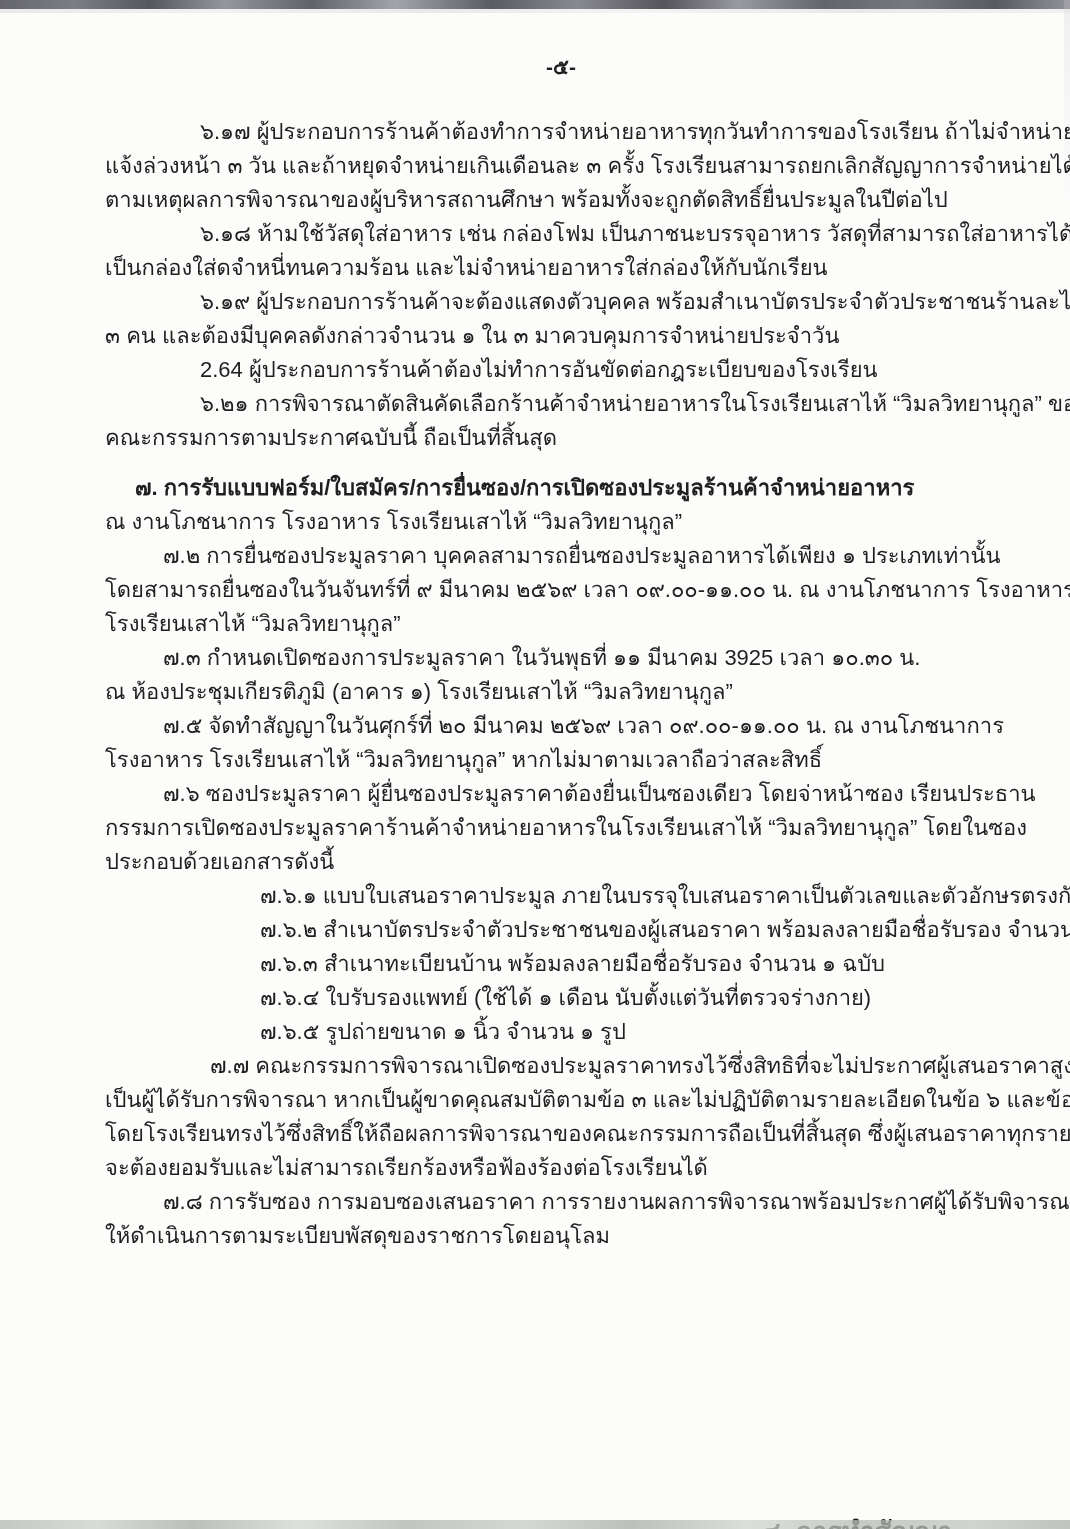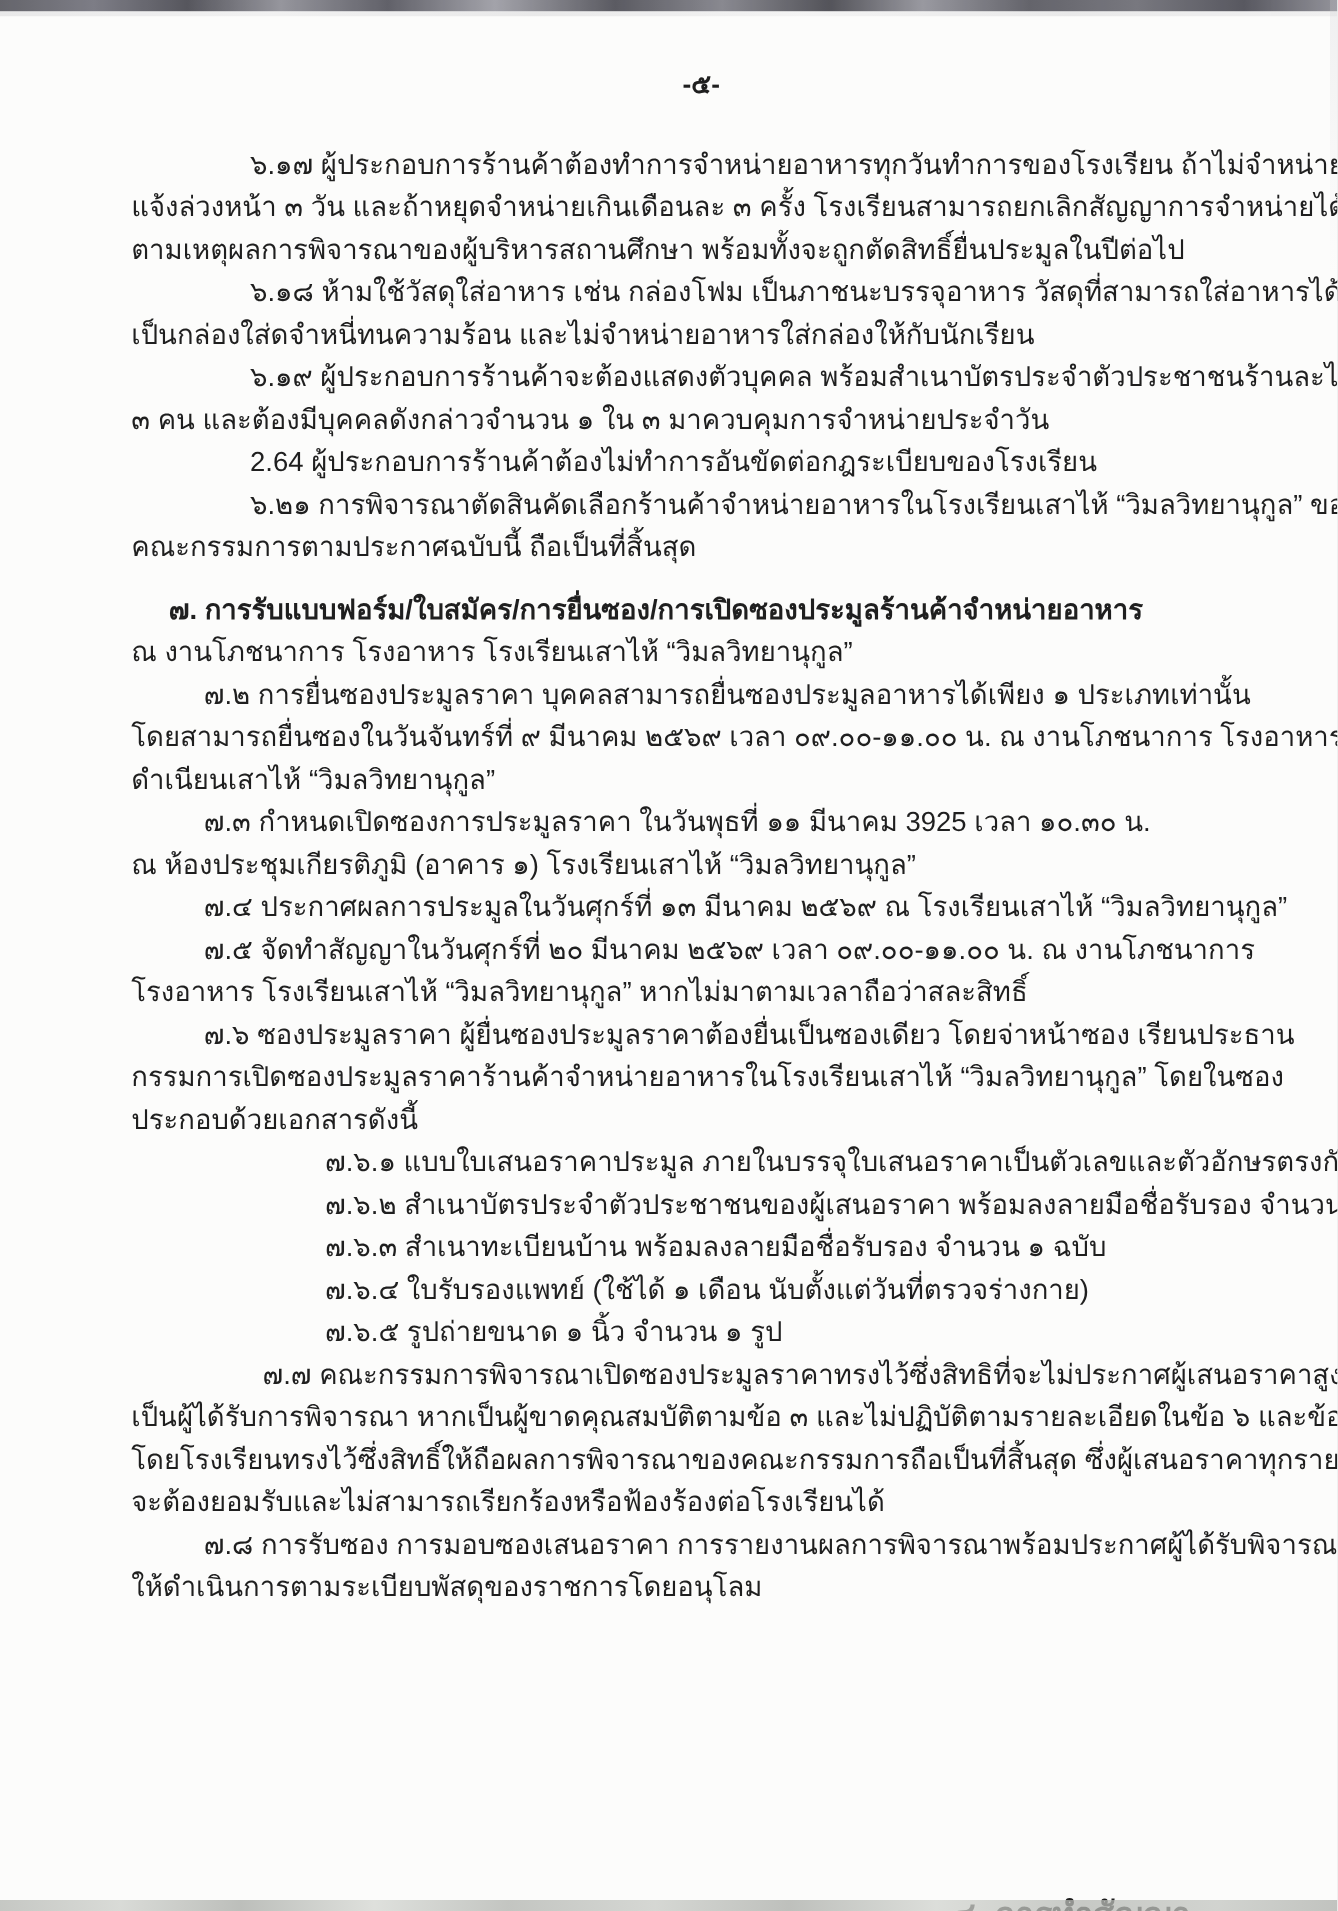--- a/index.html
+++ b/index.html
@@ -74,24 +74,23 @@
     <div class="ln">๓ คน และต้องมีบุคคลดังกล่าวจำนวน ๑ ใน ๓ มาควบคุมการจำหน่ายประจำวัน</div>
     <div class="ln i95">2.64 ผู้ประกอบการร้านค้าต้องไม่ทำการอันขัดต่อกฎระเบียบของโรงเรียน</div>
     <div class="ln i95">๖.๒๑ การพิจารณาตัดสินคัดเลือกร้านค้าจำหน่ายอาหารในโรงเรียนเสาไห้ “วิมลวิทยานุกูล” ของ</div>
     <div class="ln">คณะกรรมการตามประกาศฉบับนี้ ถือเป็นที่สิ้นสุด</div>
 
     <div class="ln i30 sec-head">๗. การรับแบบฟอร์ม/ใบสมัคร/การยื่นซอง/การเปิดซองประมูลร้านค้าจำหน่ายอาหาร</div>
 
     <div class="ln">ณ งานโภชนาการ โรงอาหาร โรงเรียนเสาไห้ “วิมลวิทยานุกูล”</div>
     <div class="ln i58">๗.๒ การยื่นซองประมูลราคา บุคคลสามารถยื่นซองประมูลอาหารได้เพียง ๑ ประเภทเท่านั้น</div>
     <div class="ln">โดยสามารถยื่นซองในวันจันทร์ที่ ๙ มีนาคม ๒๕๖๙ เวลา ๐๙.๐๐-๑๑.๐๐ น. ณ งานโภชนาการ โรงอาหาร</div>
-    <div class="ln">ดำเนียนเสาไห้ “วิมลวิทยานุกูล”</div>
+    <div class="ln">โรงเรียนเสาไห้ “วิมลวิทยานุกูล”</div>
     <div class="ln i58">๗.๓ กำหนดเปิดซองการประมูลราคา ในวันพุธที่ ๑๑ มีนาคม 3925 เวลา ๑๐.๓๐ น.</div>
     <div class="ln">ณ ห้องประชุมเกียรติภูมิ (อาคาร ๑) โรงเรียนเสาไห้ “วิมลวิทยานุกูล”</div>
-    <div class="ln i58">๗.๔ ประกาศผลการประมูลในวันศุกร์ที่ ๑๓ มีนาคม ๒๕๖๙ ณ โรงเรียนเสาไห้ “วิมลวิทยานุกูล”</div>
     <div class="ln i58">๗.๕ จัดทำสัญญาในวันศุกร์ที่ ๒๐ มีนาคม ๒๕๖๙ เวลา ๐๙.๐๐-๑๑.๐๐ น. ณ งานโภชนาการ</div>
     <div class="ln">โรงอาหาร โรงเรียนเสาไห้ “วิมลวิทยานุกูล” หากไม่มาตามเวลาถือว่าสละสิทธิ์</div>
     <div class="ln i58">๗.๖ ซองประมูลราคา ผู้ยื่นซองประมูลราคาต้องยื่นเป็นซองเดียว โดยจ่าหน้าซอง เรียนประธาน</div>
     <div class="ln">กรรมการเปิดซองประมูลราคาร้านค้าจำหน่ายอาหารในโรงเรียนเสาไห้ “วิมลวิทยานุกูล” โดยในซอง</div>
     <div class="ln">ประกอบด้วยเอกสารดังนี้</div>
     <div class="ln i155">๗.๖.๑ แบบใบเสนอราคาประมูล ภายในบรรจุใบเสนอราคาเป็นตัวเลขและตัวอักษรตรงกัน</div>
     <div class="ln i155">๗.๖.๒ สำเนาบัตรประจำตัวประชาชนของผู้เสนอราคา พร้อมลงลายมือชื่อรับรอง จำนวน ๑ ฉบับ</div>
     <div class="ln i155">๗.๖.๓ สำเนาทะเบียนบ้าน พร้อมลงลายมือชื่อรับรอง จำนวน ๑ ฉบับ</div>
     <div class="ln i155">๗.๖.๔ ใบรับรองแพทย์ (ใช้ได้ ๑ เดือน นับตั้งแต่วันที่ตรวจร่างกาย)</div>
     <div class="ln i155">๗.๖.๕ รูปถ่ายขนาด ๑ นิ้ว จำนวน ๑ รูป</div>

